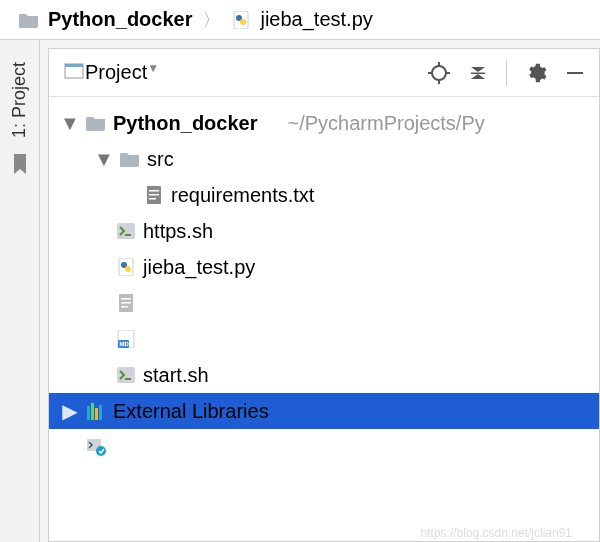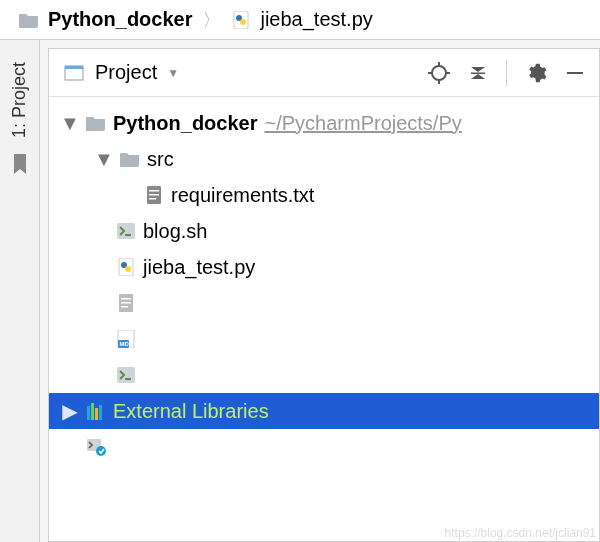--- a/index.html
+++ b/index.html
@@ -14,41 +14,41 @@
 
     
     .side-tab { position: absolute; left: 0; top: 40px; bottom: 0; width: 40px; background: #f2f2f2; border-right: 1px solid #d0d0d0; display: flex; flex-direction: column; align-items: center; padding-top: 14px; gap: 10px; }
     .side-tab .rotated { writing-mode: vertical-rl; transform: rotate(180deg); font-size: 18px; color: #333; margin-top: 8px; }
     .side-tab .bookmark-icon { margin-top: 6px; }
 
     
     .panel { position: absolute; left: 48px; top: 48px; right: 0; bottom: 0; background: #fff; border: 1px solid #d0d0d0; }
 
     .panel-header { height: 48px; display: flex; align-items: center; justify-content: space-between; padding: 0 14px; border-bottom: 1px solid #e0e0e0; }
-    .panel-header-left { display: flex; align-items: center; gap: 10px; }
+    .panel-header-left { display: flex; align-items: flex-start; }
     .panel-title { font-size: 20px; }
     .panel-header-right { display: flex; align-items: center; gap: 18px; }
     .panel-header-right .divider { width: 1px; height: 26px; background: #d0d0d0; }
 
     .icon-btn { display:flex; align-items:center; justify-content:center; cursor:pointer; color:#555; }
     .icon-btn svg { display:block; }
 
     .tree { padding-top: 8px; font-size: 20px; }
     .tree-row { display: flex; align-items: center; height: 36px; padding-left: 12px; gap: 6px; white-space: nowrap; overflow: hidden; }
     .tree-row.selected { background: #1e5dd3; color: #fff; }
-    .tree-row.selected .node-label { color: #bef264; }
+    .tree-row.selected .node-label { color: #000000; }
     .tree-row .arrow { width: 18px; color: #777; display:flex; justify-content:center; }
     .tree-row.selected .arrow { color: rgba(255,255,255,0.85); }
     .tree-row .spacer { display:inline-block; }
     .node-icon { width: 22px; display:flex; align-items:center; justify-content:center; }
     .node-label { font-size: 20px; }
-    .node-path { color: #999; font-size: 20px; margin-left: 1px; text-decoration: underline; }
+    .node-path { color: #999; font-size: 20px; margin-left: 24px; }
     .bold { font-weight: bold; }
 
-    .watermark { position: absolute; right: 4px; bottom: 2px; font-size: 12px; color: rgba(0,0,0,0.15); }
+    .watermark { position: absolute; right: 28px; bottom: 2px; font-size: 12px; color: rgba(0,0,0,0.15); }
   </style>
 </head>
 <body>
 
 <div class="breadcrumb">
   <div class="crumb">
     <span class="node-icon">
       <svg width="20" height="16" viewBox="0 0 20 16">
           <path fill="#b0b6bd" d="M1 2h6l2 2h10v10a2 2 0 0 1-2 2H1a1 1 0 0 1-1-1V3a1 1 0 0 1 1-1z"></path>
         </svg>
@@ -159,21 +159,21 @@
 
     <div class="tree-row">
       <span class="spacer" style="width:48px"></span>
       <span class="node-icon">
         <svg width="18" height="16" viewBox="0 0 18 16">
             <rect width="18" height="16" rx="2" fill="#cfd4da"></rect>
             <path d="M3 4l4 4-4 4" stroke="#5a8f3e" stroke-width="2" fill="none"></path>
             <rect x="8" y="11" width="6" height="2" fill="#5a8f3e"></rect>
           </svg>
       </span>
-      <span class="node-label">blog.sh</span>
+      <span class="node-label">https.sh</span>
     </div>
 
     <div class="tree-row">
       <span class="spacer" style="width:48px"></span>
       <span class="node-icon">
         <svg width="18" height="18" viewBox="0 0 18 18">
             <rect x="2" y="0" width="14" height="18" rx="2" fill="#fff" stroke="#ccc"></rect>
             <circle cx="7" cy="7" r="3" fill="#3776ab"></circle>
             <circle cx="11" cy="11" r="3" fill="#ffd43b"></circle>
           </svg>
@@ -206,20 +206,21 @@
 
     <div class="tree-row">
       <span class="spacer" style="width:48px"></span>
       <span class="node-icon">
         <svg width="18" height="16" viewBox="0 0 18 16">
             <rect width="18" height="16" rx="2" fill="#cfd4da"></rect>
             <path d="M3 4l4 4-4 4" stroke="#5a8f3e" stroke-width="2" fill="none"></path>
             <rect x="8" y="11" width="6" height="2" fill="#5a8f3e"></rect>
           </svg>
       </span>
+      <span class="node-label">start.sh</span>
     </div>
 
     <div class="tree-row selected">
       <span class="arrow">▶</span>
       <span class="node-icon">
         <svg width="20" height="18" viewBox="0 0 20 18">
             <rect x="1" y="4" width="3" height="14" fill="#2aa4d6"></rect>
             <rect x="5" y="1" width="3" height="17" fill="#5bd36b"></rect>
             <rect x="9" y="6" width="3" height="12" fill="#f0b429"></rect>
             <rect x="13" y="3" width="3" height="15" fill="#2aa4d6"></rect>

